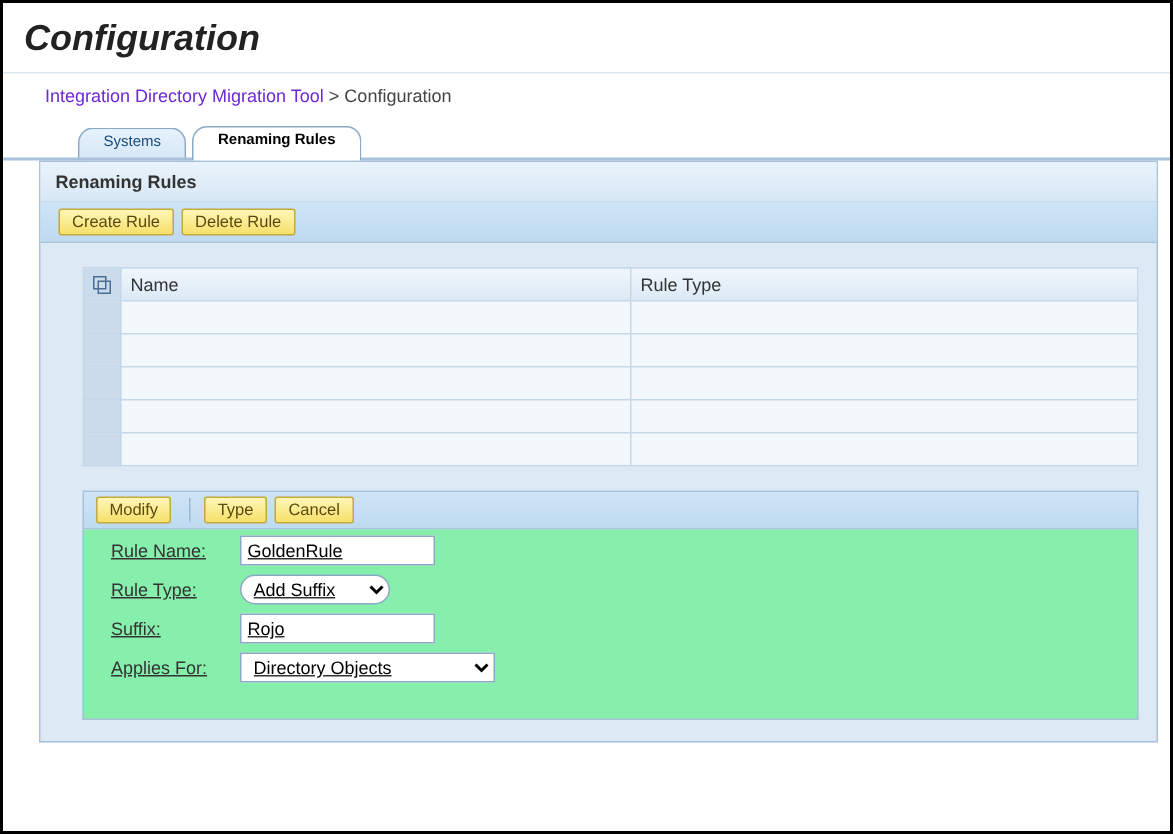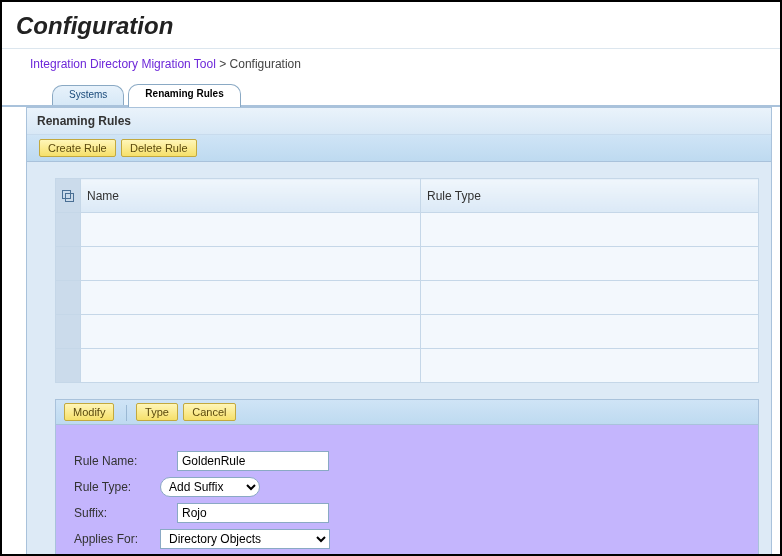--- a/index.html
+++ b/index.html
@@ -103,21 +103,21 @@
     .table-wrap {
       margin: 16px 12px 0 28px;
     }
     table.grid {
       border-collapse: collapse;
       width: 100%;
       background: #f3f8fd;
     }
     table.grid th, table.grid td {
       border: 1px solid #c5d7e8;
-      height: 34px;
+      height: 22px;
       font-size: 12px;
       text-align: left;
       padding: 0 6px;
     }
     table.grid th {
       background: linear-gradient(#f0f6fc, #dbe9f6);
       color: #333;
       font-weight: normal;
     }
     table.grid th.sel, table.grid td.sel {
@@ -130,43 +130,44 @@
 
     .edit-toolbar {
       margin: 16px 12px 0 28px;
       background: linear-gradient(#cfe4f6, #bedaf0);
       border: 1px solid #a9c2db;
       padding: 3px 8px;
     }
 
     .form-wrap {
       margin: 0 12px 14px 28px;
-      background: #c4b5fd;
+      background: #86efac;
       border: 1px solid #a9c2db;
       border-top: none;
-      padding: 26px 18px 18px;
+      padding: 4px 18px 18px;
+      text-decoration: underline;
     }
     .form-row {
       display: flex;
       align-items: center;
       margin-bottom: 6px;
     }
     .form-label {
       width: 86px;
       font-size: 12px;
       color: #333;
     }
     .form-row input[type="text"], .form-row select {
       border: 1px solid #8aa9c4;
       font-size: 12px;
       padding: 1px 4px;
       height: 20px;
       background: #fff;
     }
-    .w130 { width: 152px; margin-left: 17px; }
+    .w130 { width: 130px; }
     .w100 { width: 100px; border-radius: 10px; }
     .w170 { width: 170px; }
   </style>
 </head>
 <body>
 
 <h1 class="page-title">Configuration</h1>
 <hr class="hr">
 
 <div class="breadcrumb">

